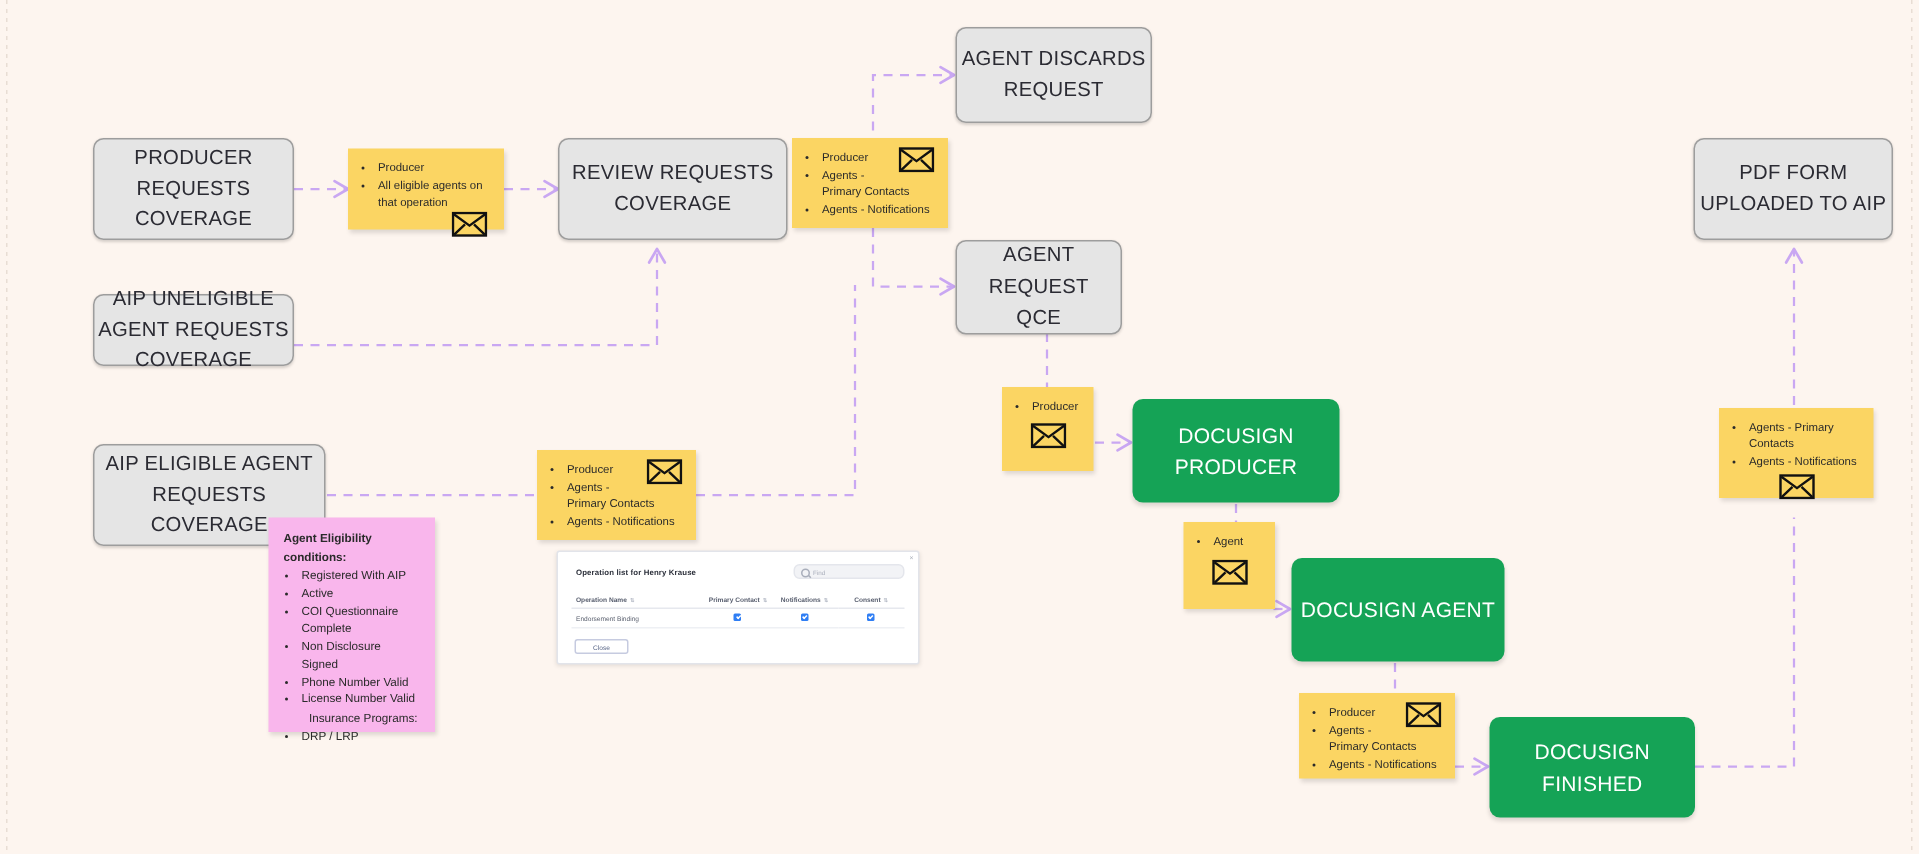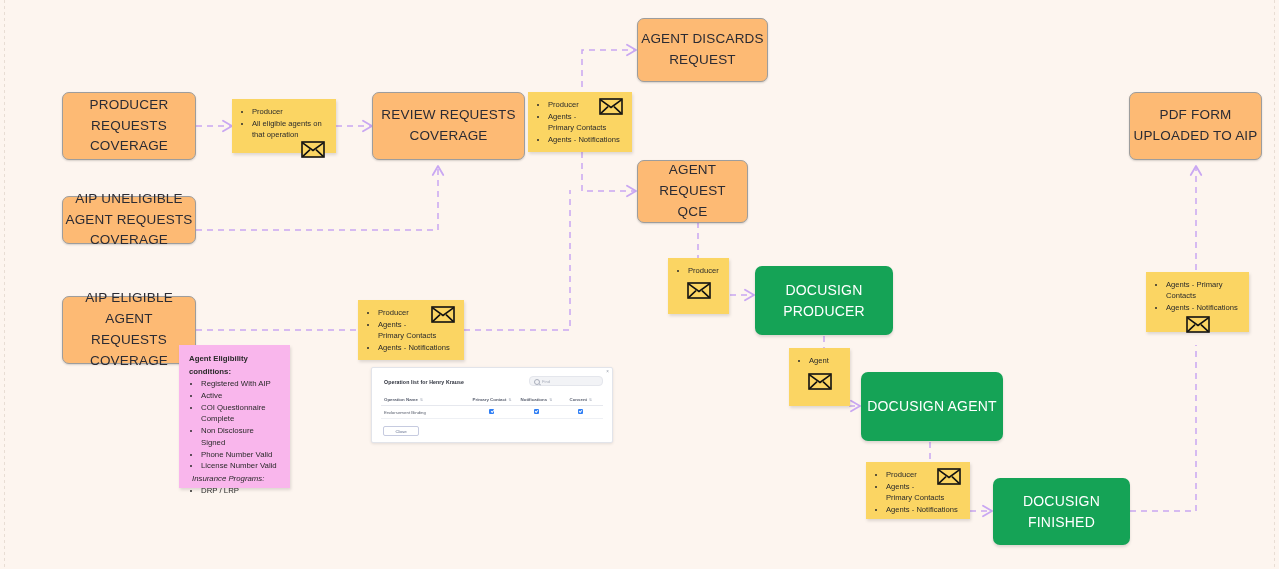--- a/index.html
+++ b/index.html
@@ -14,21 +14,21 @@
   
   .frame-edge{position:absolute;background-image:linear-gradient(to bottom,#e8ddd4 50%,transparent 50%);background-size:2px 6px;}
   .frame-edge.left{left:4px;top:0;width:1px;height:569px;}
   .frame-edge.right{right:4px;top:0;width:1px;height:569px;}
 
   svg#wires{position:absolute;left:0;top:0;width:1279px;height:569px;pointer-events:none;}
 
   .node{position:absolute;box-sizing:border-box;display:flex;align-items:center;justify-content:center;text-align:center;}
 
   .proc{
-    background:#fdba74;
+    background:#e5e5e5;
     border:1px solid #9d9d9d;
     border-radius:7px;
     color:#2b2b33;
     font-size:13.5px;
     line-height:1.55;
     letter-spacing:.2px;
     box-shadow:0 1px 2px rgba(0,0,0,.16);
   }
   .green{
     background:#15a356;
@@ -55,21 +55,21 @@
     background:#f9b6ec;
     color:#2a2a2a;
     box-shadow:1px 2px 3px rgba(0,0,0,.13);
     position:absolute;
     padding:8px 10px 9px 10px;
     box-sizing:border-box;
   }
   .pinknote .hd{font-size:7.8px;font-weight:bold;line-height:1.5;margin:0 0 1px 0;}
   .pinknote ul{margin:0;padding:0 0 0 12px;list-style:disc;}
   .pinknote li{font-size:7.8px;line-height:1.5;}
-  .pinknote .sub{font-size:7.8px;line-height:1.5;margin:1px 0 0 3px;font-style:italic;}
+  .pinknote .sub{font-size:7.8px;line-height:1.5;margin:1px 0 0 17px;}
 
   
   .envelope{width:24px;height:17px;}
 
   
   #shot{
     position:absolute;left:371px;top:367px;width:240px;height:74px;
     background:#ffffff;border:1px solid #e2e4ea;border-radius:2px;
     box-shadow:0 1px 3px rgba(0,0,0,.10);overflow:hidden;
   }
@@ -145,21 +145,21 @@
   </div>
 
   <div class="node proc" style="left:62px;top:196px;width:134px;height:48px;">
     <div>
       <div>AIP UNELIGIBLE</div>
       <div>AGENT REQUESTS</div>
       <div>COVERAGE</div>
     </div>
   </div>
 
-  <div class="node proc" style="left:62px;top:296px;width:134px;height:68px;">
+  <div class="node proc" style="left:62px;top:296px;width:155px;height:68px;">
     <div>
       <div>AIP ELIGIBLE AGENT</div>
       <div>REQUESTS</div>
       <div>COVERAGE</div>
     </div>
   </div>
 
   <div class="node proc" style="left:372px;top:92px;width:153px;height:68px;">
     <div>
       <div>REVIEW REQUESTS</div>

